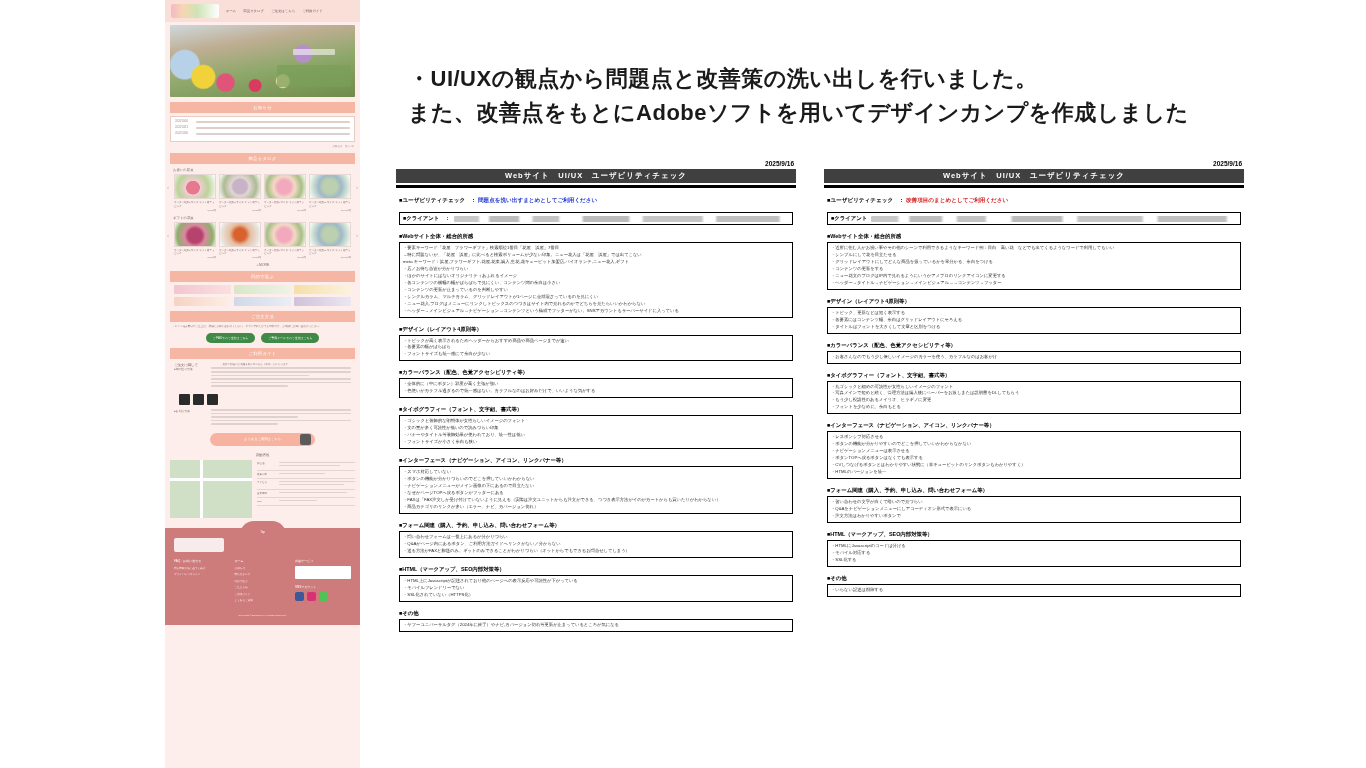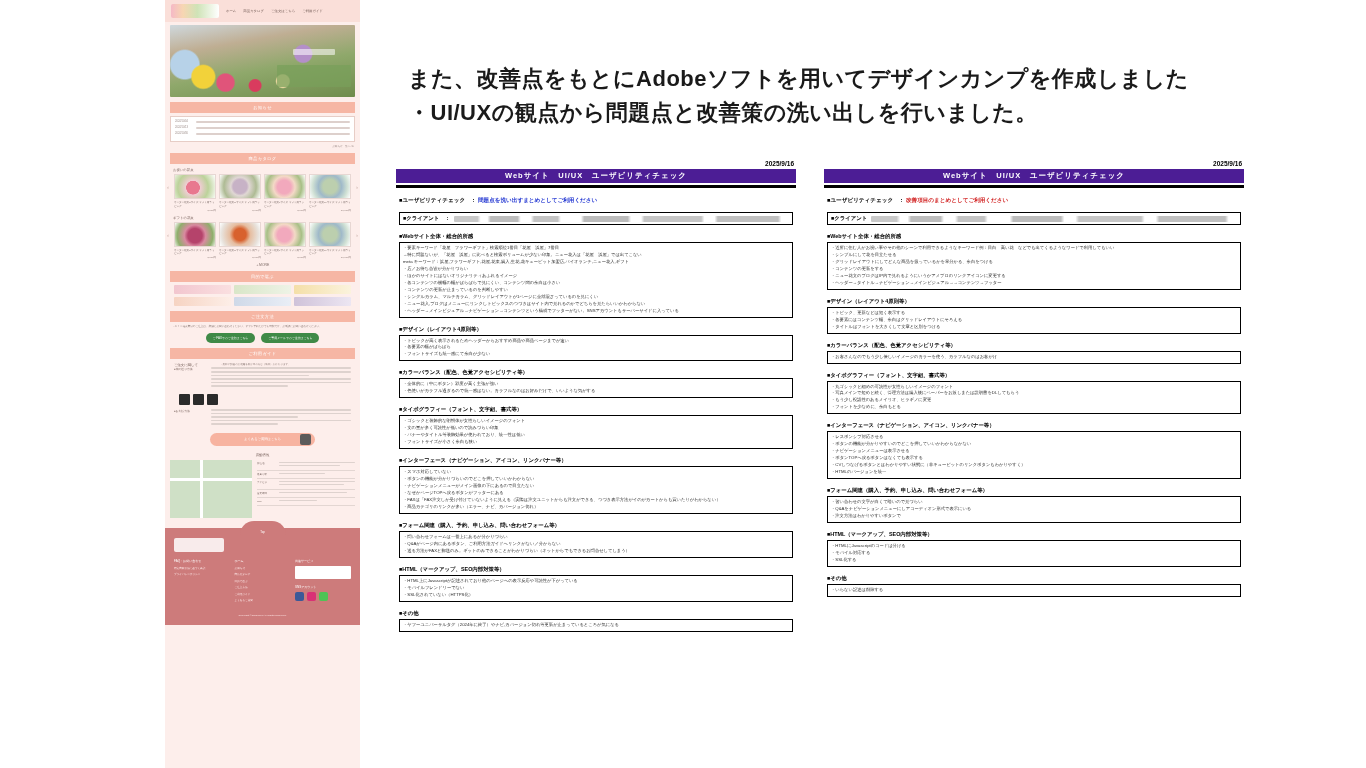--- a/index.html
+++ b/index.html
@@ -127,21 +127,21 @@
   .sns{display:flex;gap:3px;}
   .sbtn{width:9px;height:9px;border-radius:2px;}
   .copyright{text-align:center;font-size:2.5px;color:#ffe3e3;margin-top:9px;}
 
   
   .sheet{position:absolute;top:160px;width:400px;height:600px;background:#fff;}
   #sheet-left{left:396px;}
   #sheet-right{left:824px;width:420px;}
   .sheet-date{font-size:6.5px;font-weight:bold;color:#000;text-align:right;padding-right:2px;}
   .sheet-titlebar{
-    background:#4c1d95;color:#fff;height:14px;display:flex;align-items:center;justify-content:center;
+    background:#404040;color:#fff;height:14px;display:flex;align-items:center;justify-content:center;
     font-size:7.5px;font-weight:bold;letter-spacing:1px;margin-top:2px;
   }
   .sheet-rule{height:3px;background:#000;margin-top:2px;}
   .sheet-sub{font-size:5.6px;font-weight:bold;margin:9px 0 0 3px;white-space:nowrap;}
   .sub-label{color:#000;}
   .sub-note-blue{color:#1a2fd0;}
   .sub-note-red{color:#d01a1a;}
   .client-box{
     margin:7px 3px 0 3px;border:1px solid #000;height:13px;display:flex;align-items:center;
     padding-left:3px;box-sizing:border-box;font-size:5.4px;font-weight:bold;
@@ -386,22 +386,22 @@
           </div>
         </div>
       </div>
       <div class="copyright">Copyright ©hanamaya All Rights Reserved.</div>
     </div>
 
   </div>
 </div>
 
 <div style="position:absolute;left:408px;top:62px;width:800px;">
+  <div style="font-size:22px;font-weight:bold;color:#1a1a1a;line-height:1.55;letter-spacing:.5px;">・UI/UXの観点から問題点と改善策の洗い出しを行いました。</div>
   <div style="font-size:22px;font-weight:bold;color:#1a1a1a;line-height:1.55;letter-spacing:.5px;">また、改善点をもとにAdobeソフトを用いてデザインカンプを作成しました</div>
-  <div style="font-size:22px;font-weight:bold;color:#1a1a1a;line-height:1.55;letter-spacing:.5px;">・UI/UXの観点から問題点と改善策の洗い出しを行いました。</div>
 </div>
 
 <div class="sheet" id="sheet-left">
   <div class="sheet-date">2025/9/16</div>
   <div class="sheet-titlebar">Webサイト　UI/UX　ユーザビリティチェック</div>
   <div class="sheet-rule"></div>
 
   <div class="sheet-sub">
     <span class="sub-label">■ユーザビリティチェック　：</span>
     <span class="sub-note-blue">問題点を洗い出すまとめとしてご利用ください</span>

